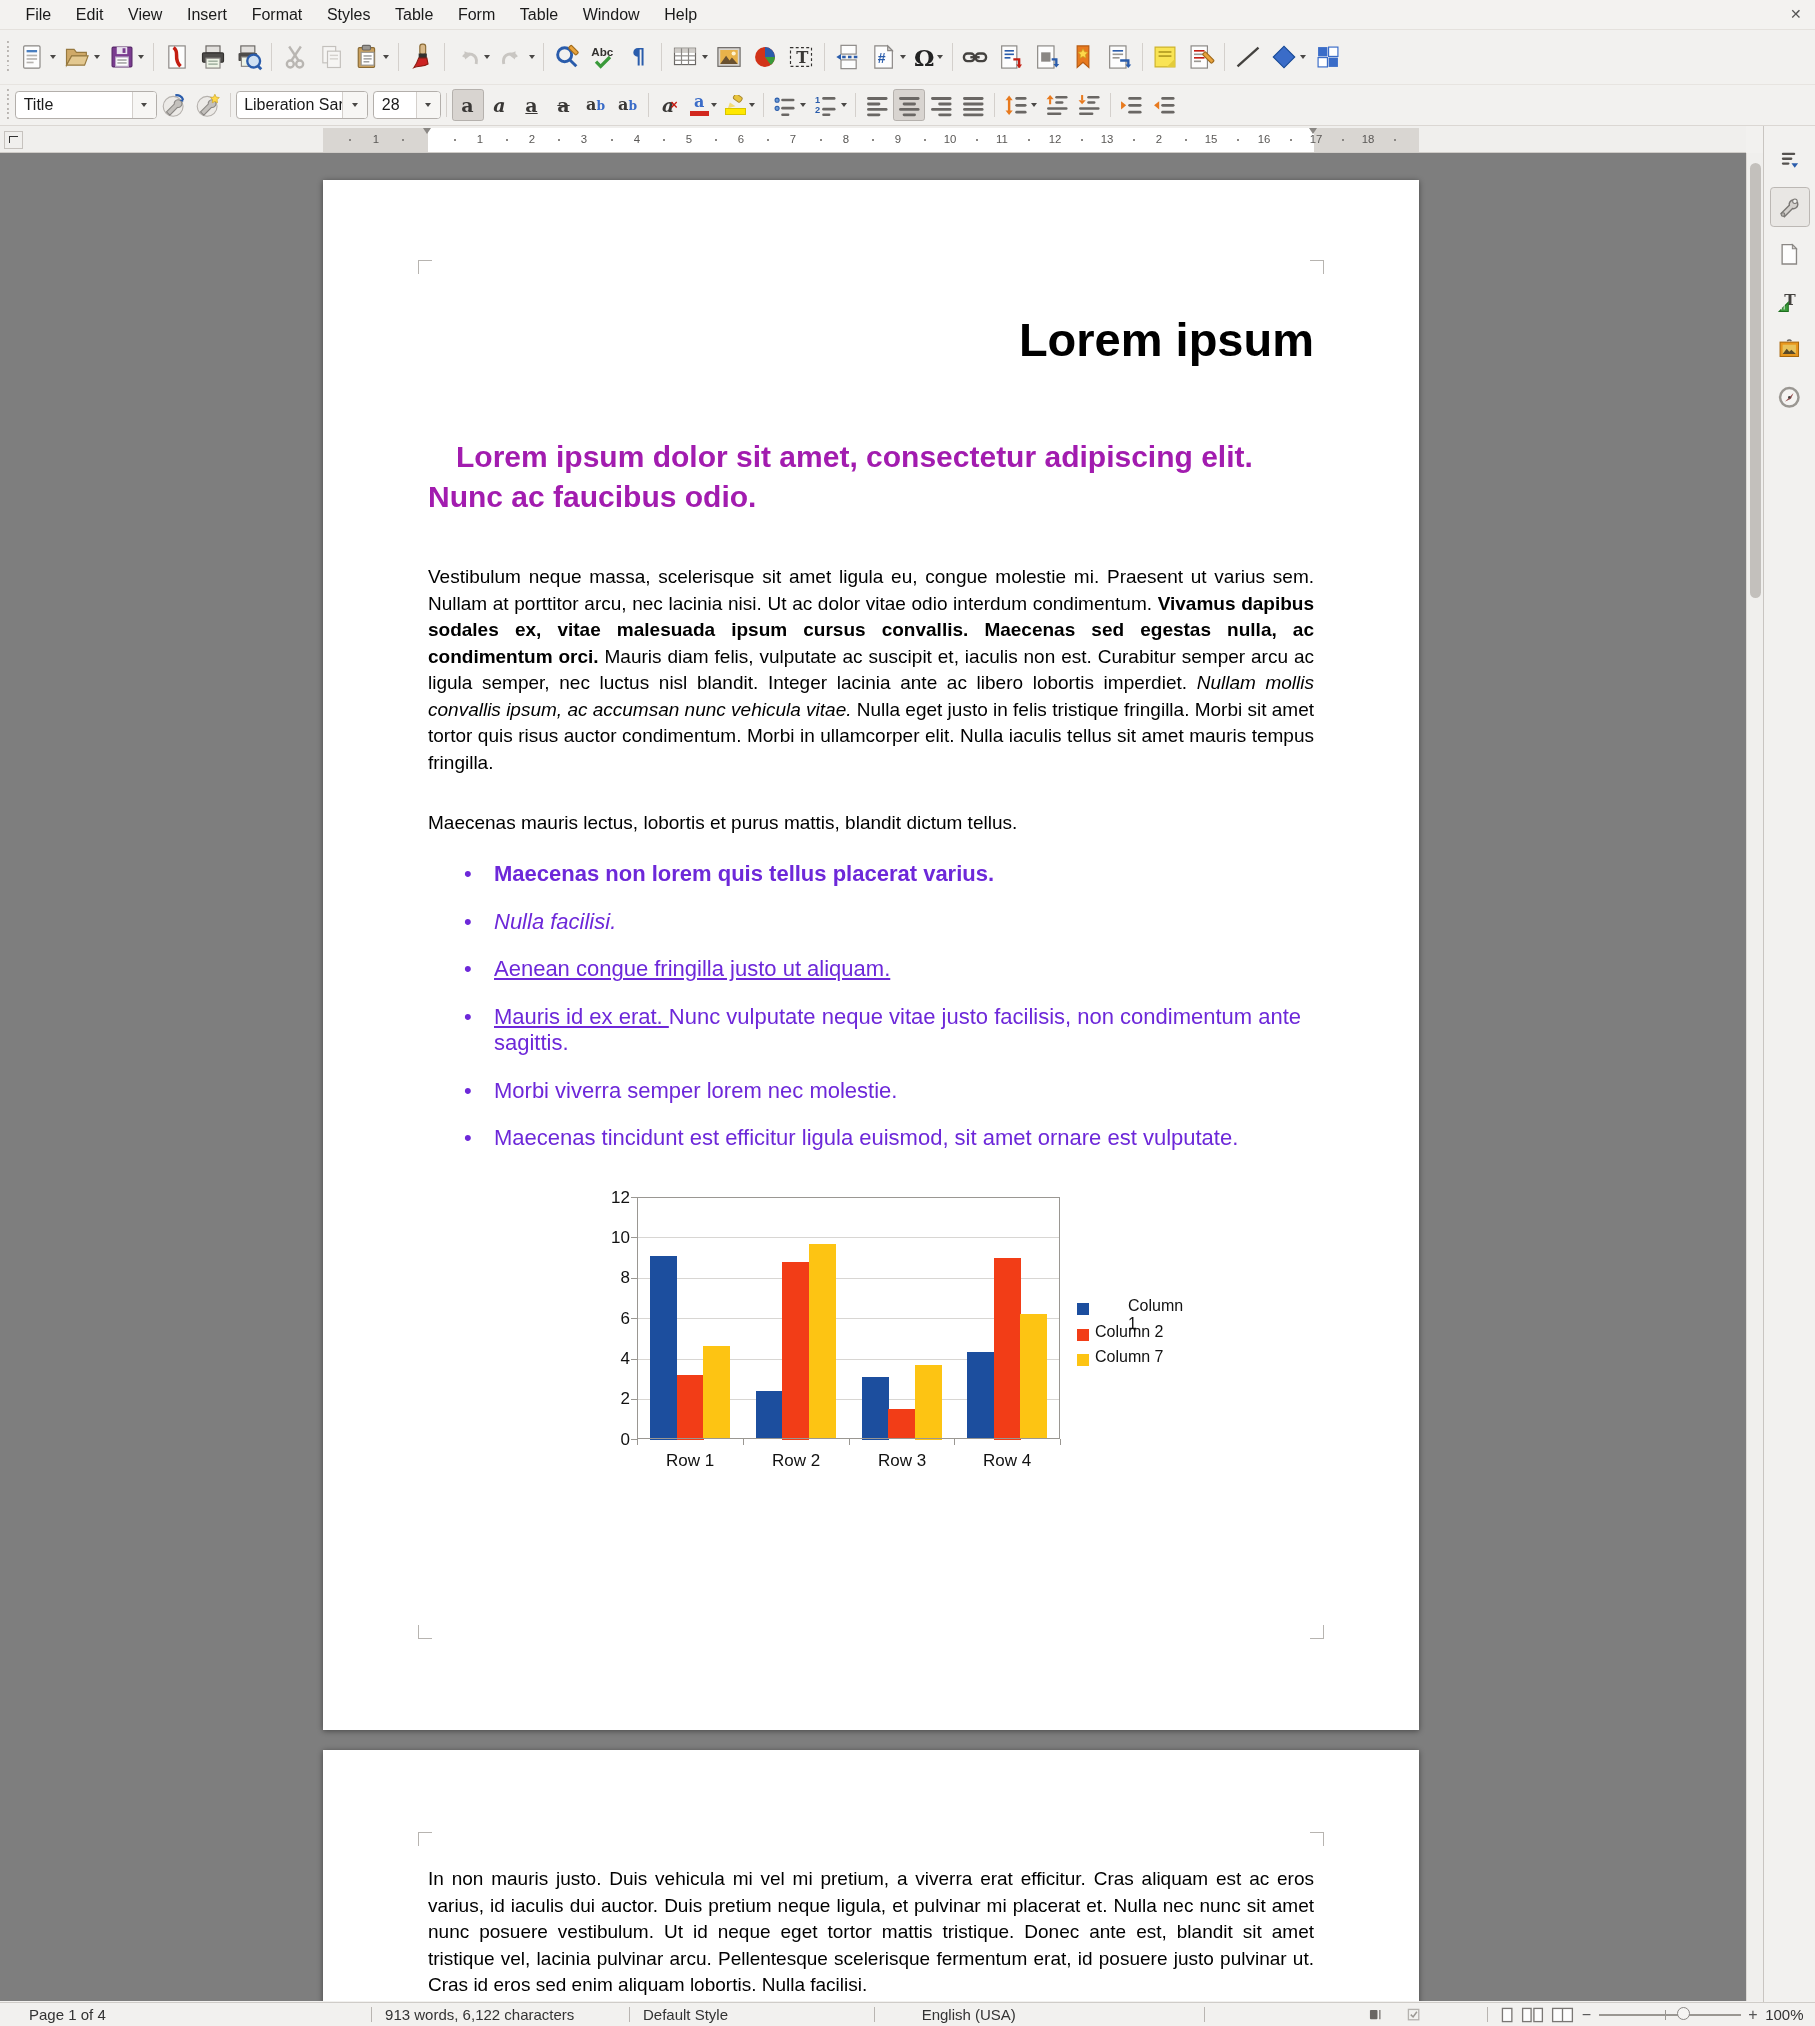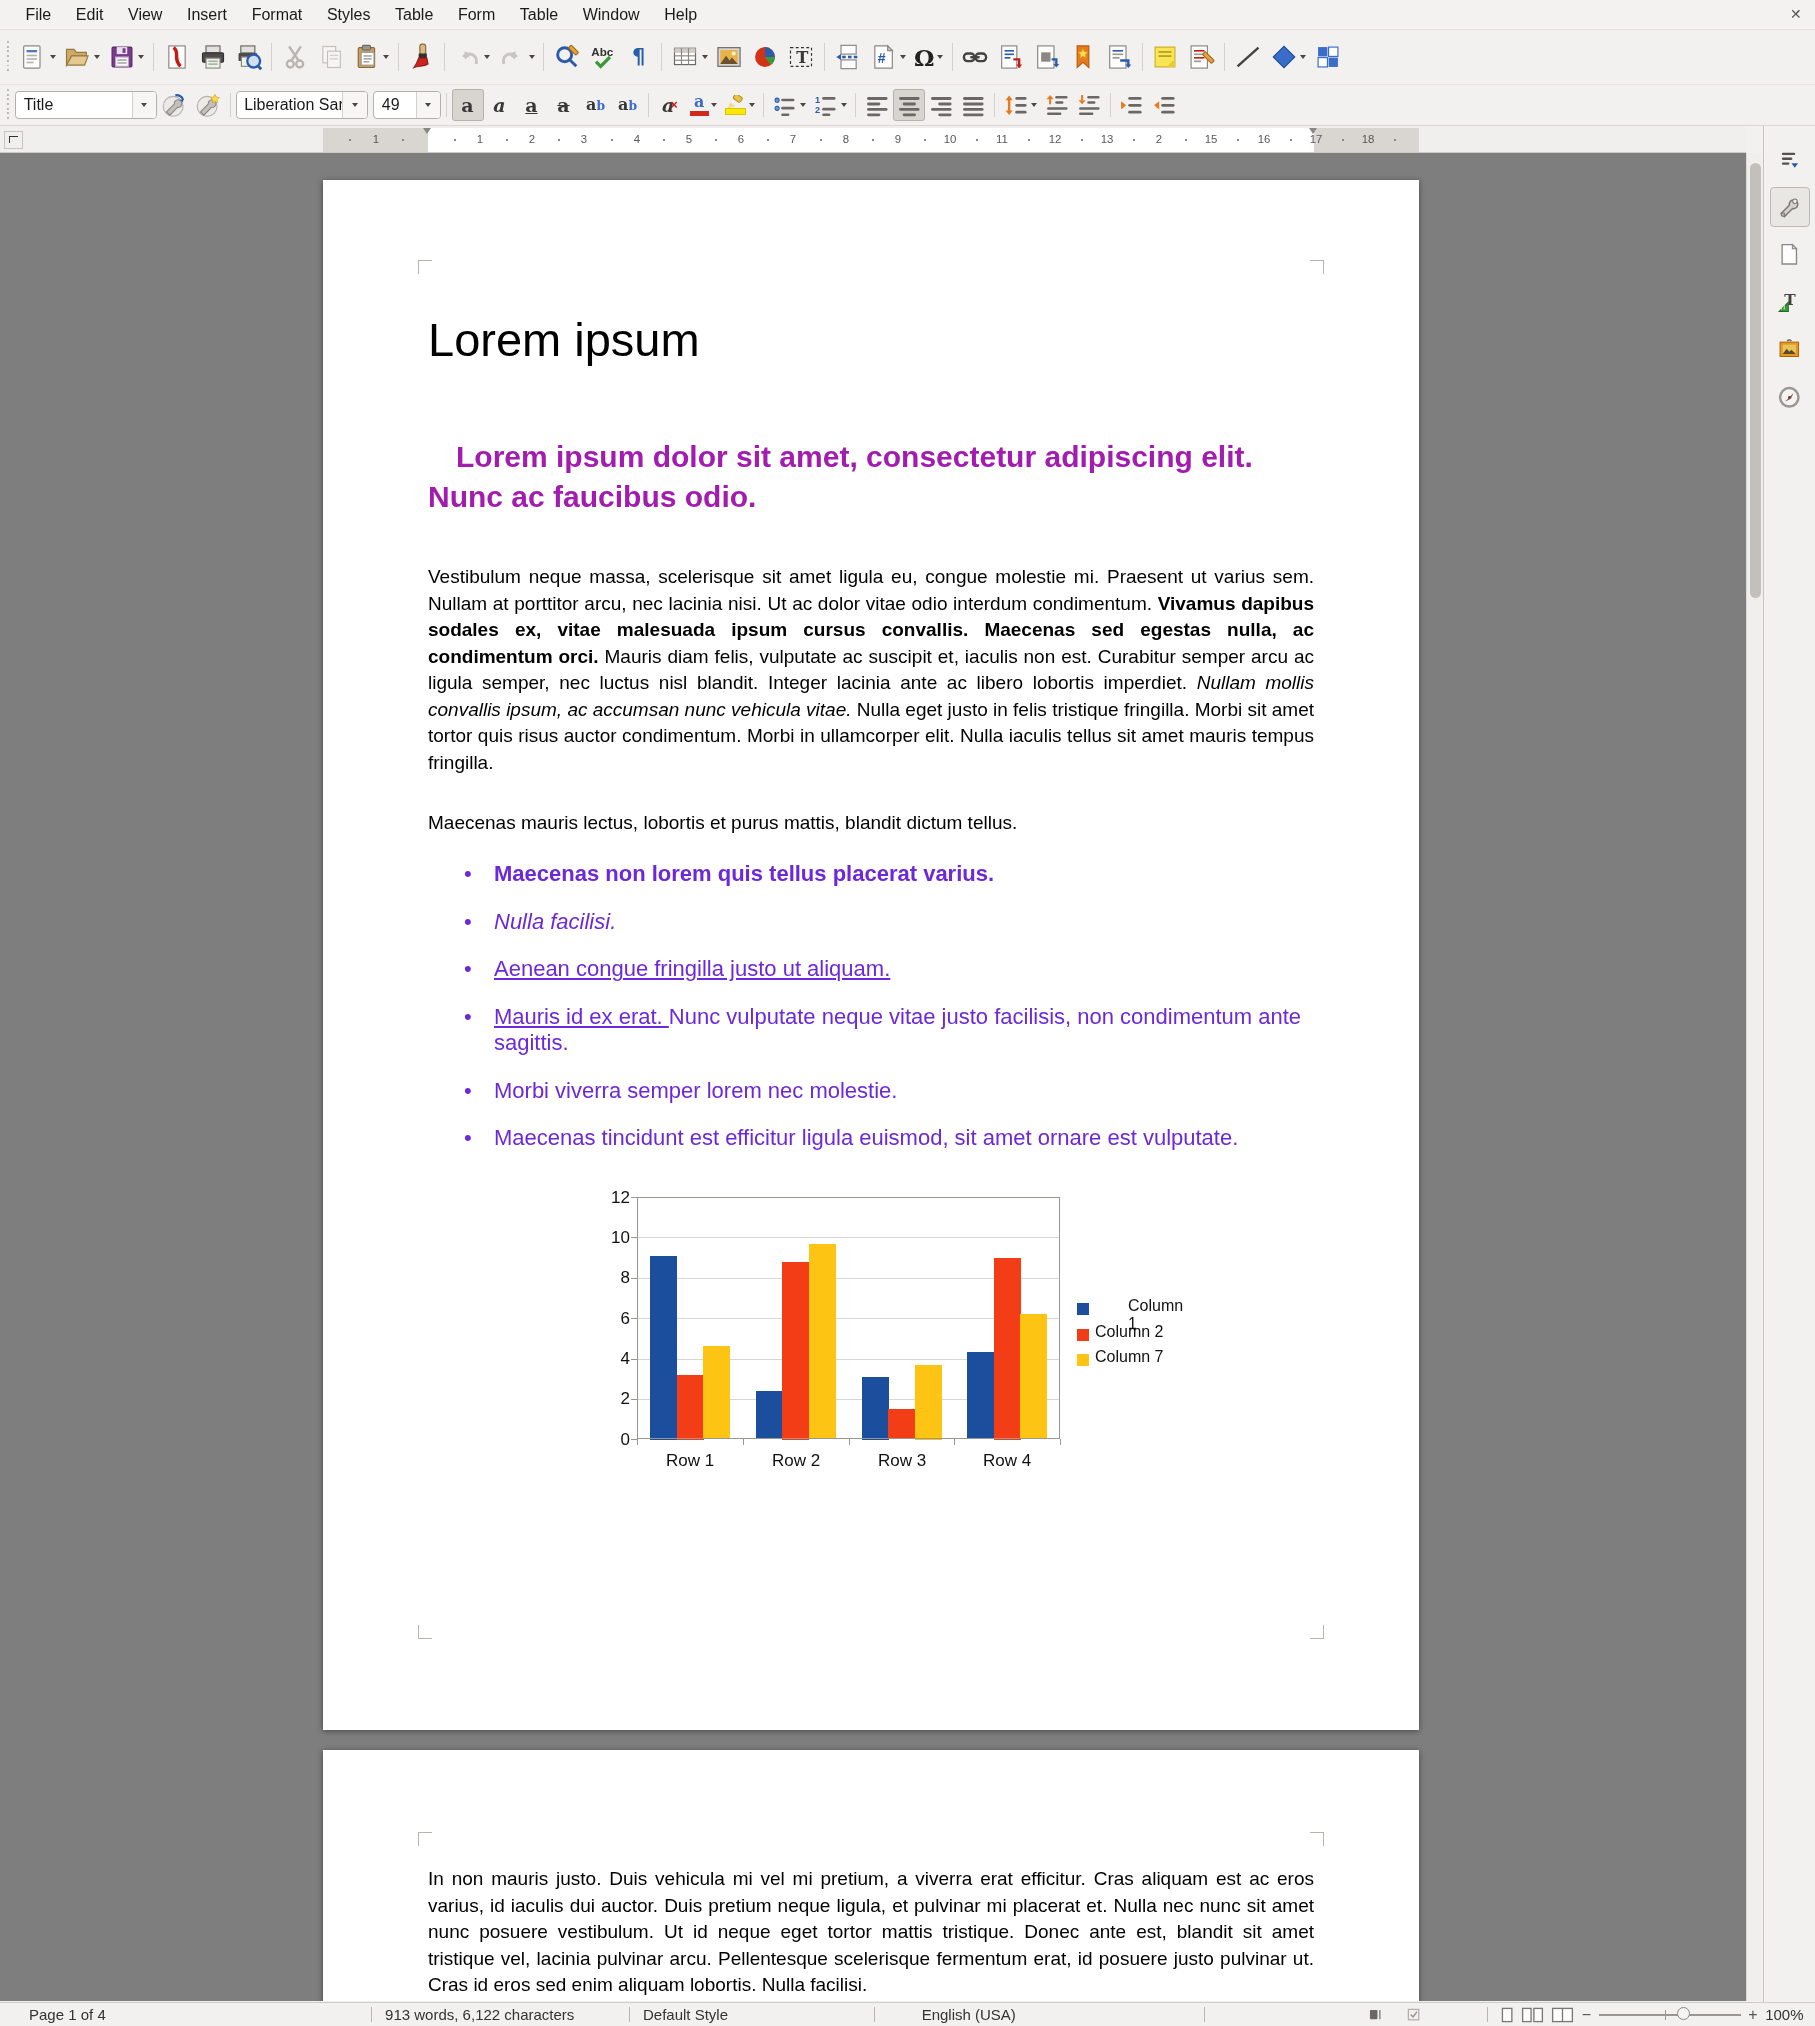--- a/index.html
+++ b/index.html
@@ -50,21 +50,21 @@
   .rind{position:absolute;width:0;height:0;border-left:4.7px solid transparent;border-right:4.7px solid transparent;border-top:6.6px solid #8a8784;top:0}
   
   .docwrap{position:absolute;left:0;top:153px;width:1746px;height:1848px;background:#7e7e7e;overflow:hidden}
   .page{position:absolute;left:323px;width:1096px;height:1550px;background:#fff;box-shadow:0 0.9px 5.7px rgba(0,0,0,.45);overflow:hidden}
   .pg1{top:27.4px}.pg2{top:1597px}
   .cm{position:absolute;width:14px;height:14px;border:0 solid #b7b4b0}
   .cm.tl{border-top-width:0.9px;border-left-width:0.9px}
   .cm.tr{border-top-width:0.9px;border-right-width:0.9px}
   .cm.bl{border-bottom-width:0.9px;border-left-width:0.9px}
   .cm.br{border-bottom-width:0.9px;border-right-width:0.9px}
-  .doctitle{margin:132px 105px 0;font-size:47px;font-weight:normal;text-align:left;color:#000}
+  .doctitle{margin:132px 105px 0;font-size:47px;font-weight:bold;text-align:right;color:#000}
   .docheading{margin:70px 105px 0;font-size:30px;line-height:40px;font-weight:bold;text-indent:28px;color:#a21caf}
   .bodyp{margin:47px 105px 0;font-size:19px;line-height:26.5px;text-align:justify;color:#000}
   .bodyp.short{margin-top:34px;text-align:left}
   .blist{list-style:none;margin:24.6px 105px 0;font-size:22px;line-height:26.5px;color:#6d28d9}
   .blist li{position:relative;padding-left:66px;margin-bottom:21px}
   .blist li::before{content:"•";position:absolute;left:36px;top:0}
   .bb{font-weight:bold}.bi{font-style:italic}.bu{text-decoration:underline}
   .p2para{margin:116px 105px 0;font-size:19px;line-height:26.5px;text-align:justify;color:#000}
   
   .chart{position:relative;margin:28px 0 0 279px;width:587px;height:312px}
@@ -411,21 +411,21 @@
   </div>
   <div class="sep"></div>
 
   <div class="combo" style="width:132px">
     <span class="cval">Liberation Sans</span>
     <span class="cdd">
         <span class="darr" style="margin:0"></span>
       </span>
   </div>
   <div class="combo" style="width:68px;margin-left:5.7px">
-    <span class="cval">49</span>
+    <span class="cval">28</span>
     <span class="cdd">
         <span class="darr" style="margin:0"></span>
       </span>
   </div>
   <div class="sep"></div>
 
   <div class="tbtn pressed">
       <span class="ga">a</span>
     </div>
   <div class="tbtn">

